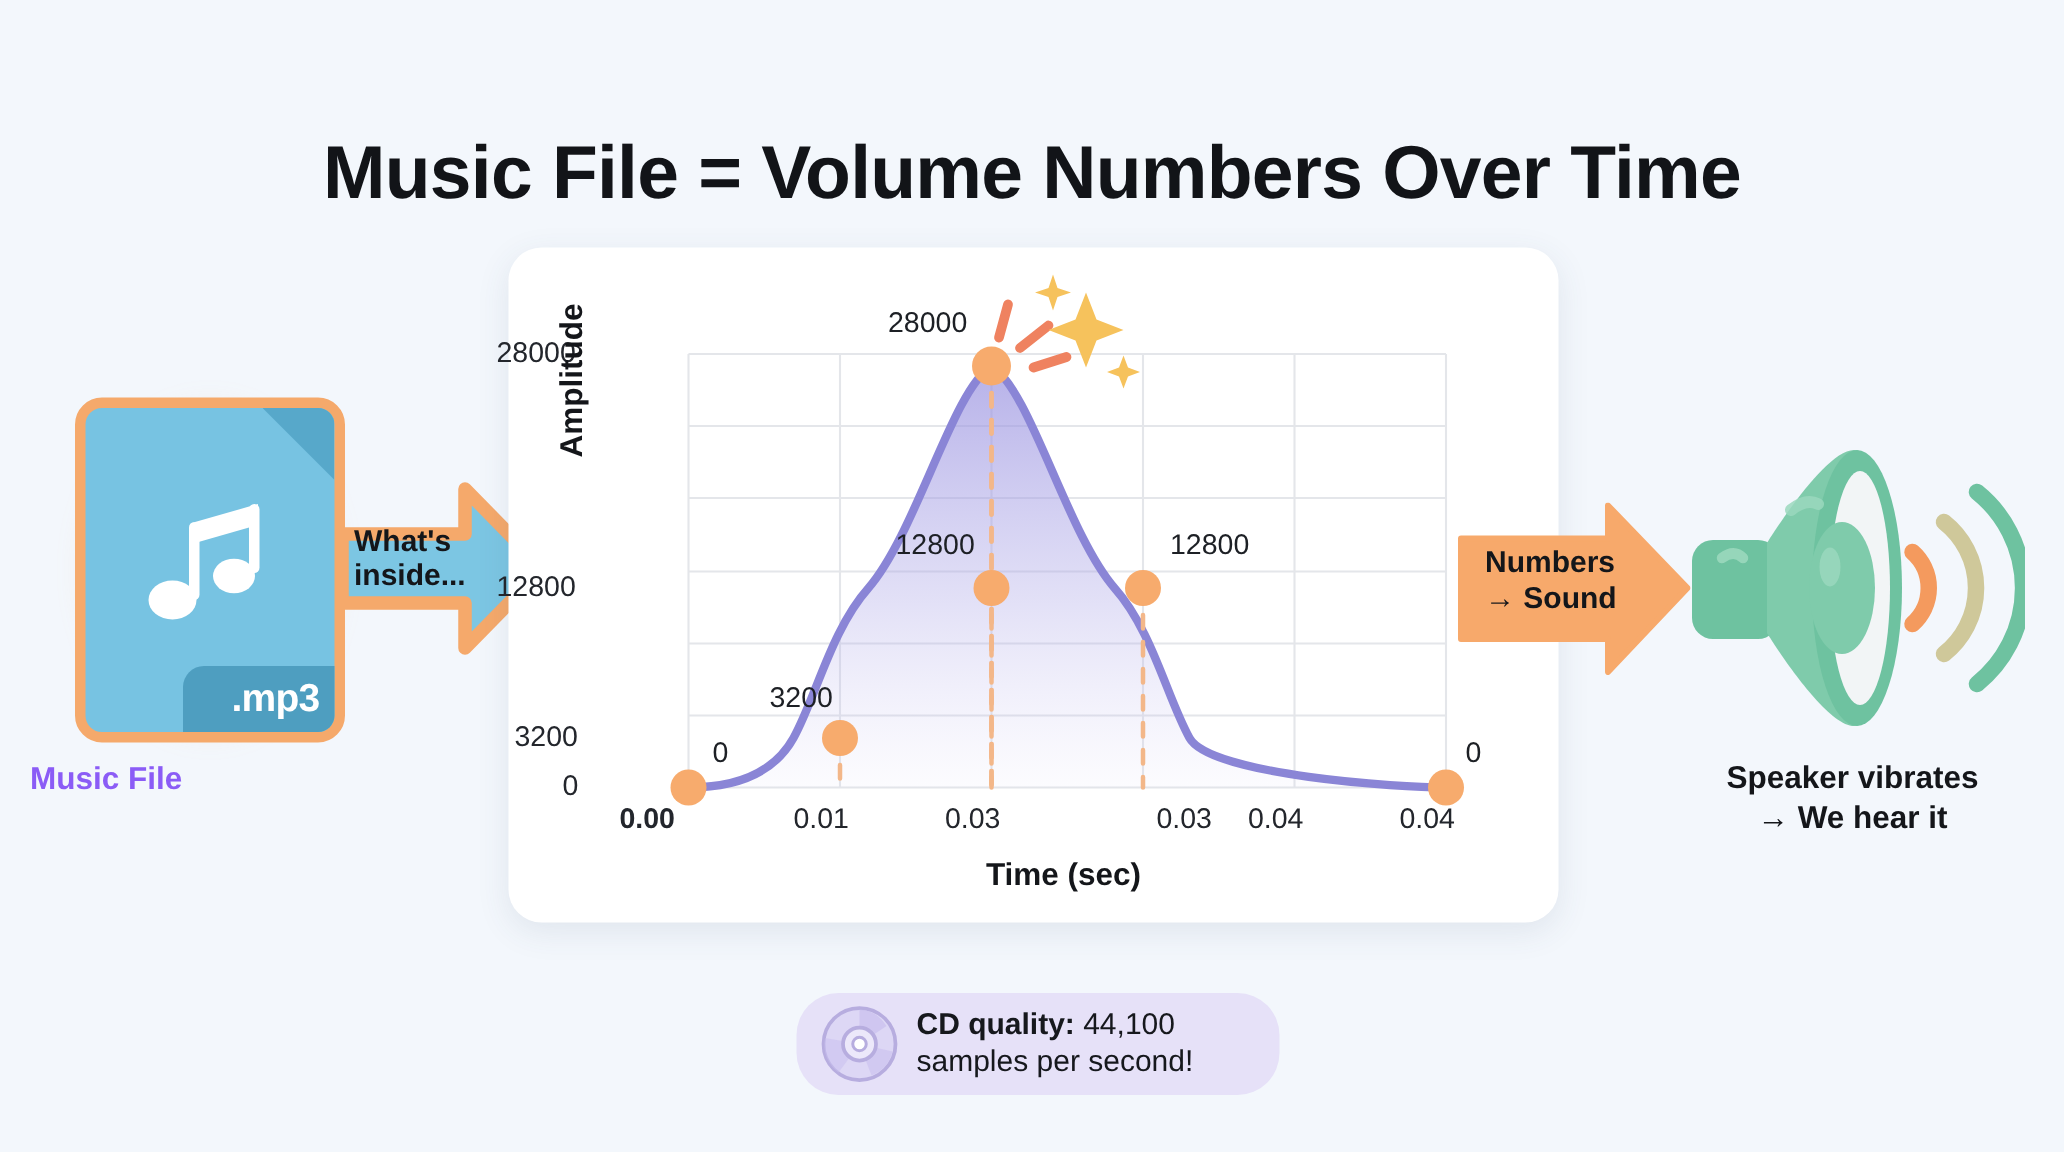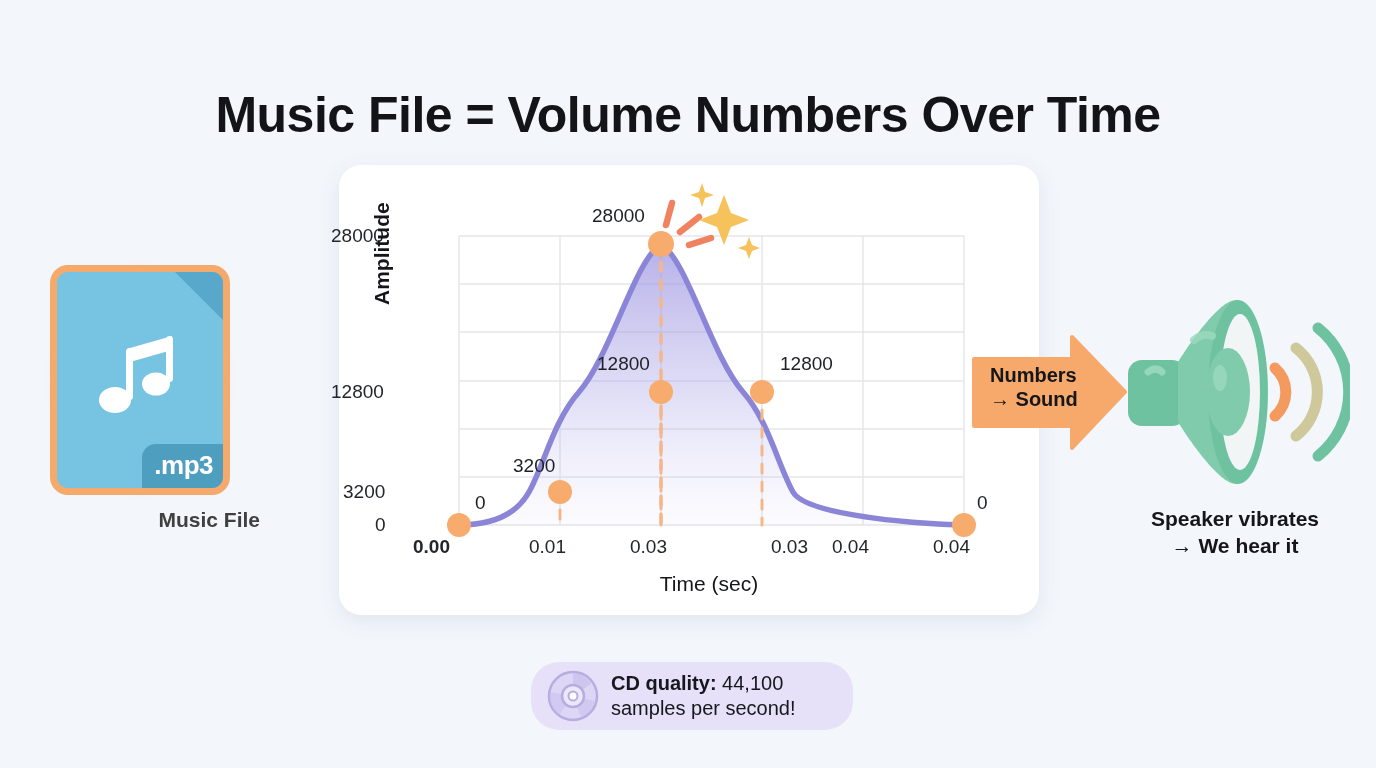--- a/index.html
+++ b/index.html
@@ -44,28 +44,28 @@
   #file-note {
     position: absolute; left: 50%; top: 48%;
     transform: translate(-50%, -50%);
     width: 88px; height: 92px;
   }
   #mp3-tab {
     position: absolute; right: -2px; bottom: -2px;
     background: #4e9ec0;
     color: #ffffff;
     font-size: 26px; font-weight: bold;
-    padding: 6px 12px 9px 12px;
+    padding: 6px 12px 9px 32px;
     border-radius: 14px 0 14px 0;
     letter-spacing: -0.5px;
   }
   #file-caption {
     position: absolute; left: 20px; top: 508px; width: 240px;
-    text-align: right;
-    font-size: 21px; font-weight: bold; color: #404040;
+    text-align: left;
+    font-size: 21px; font-weight: bold; color: #8b5cf6;
   }
 
   
   #arrow1 { position: absolute; left: 222px; top: 312px; width: 146px; height: 134px; }
   #arrow1 .label {
     position: absolute; left: 14px; top: 38px; width: 82px;
     font-size: 20px; font-weight: bold; line-height: 1.15;
     color: #14161a;
   }
 
@@ -90,21 +90,21 @@
   }
   #y-axis-title {
     position: absolute; left: 370px; top: 305px;
     transform: rotate(-90deg); transform-origin: left top;
     font-size: 21px; font-weight: bold; color: #14161a;
     white-space: nowrap;
   }
   #x-axis-title {
     position: absolute; left: 339px; top: 572px; width: 700px;
     text-align: center;
-    font-size: 21px; font-weight: normal; color: #14161a; padding-left: 40px;
+    font-size: 21px; font-weight: bold; color: #14161a; padding-left: 40px;
   }
 
   
   #arrow2 { position: absolute; left: 972px; top: 335px; width: 155px; height: 115px; }
   #arrow2 .label {
     position: absolute; left: 18px; top: 28px; width: 104px;
     font-size: 20px; font-weight: bold; line-height: 1.2;
     color: #14161a;
   }
 
@@ -146,20 +146,29 @@
         <rect x="30" y="18" width="7" height="52" rx="3.5" fill="#ffffff"></rect>
         <rect x="70" y="6" width="7" height="46" rx="3.5" fill="#ffffff"></rect>
         <ellipse cx="19" cy="70" rx="16" ry="13" fill="#ffffff"></ellipse>
         <ellipse cx="60" cy="54" rx="14" ry="11.5" fill="#ffffff"></ellipse>
       </svg>
       <div id="mp3-tab">.mp3</div>
     </div>
   </div>
   <div id="file-caption">Music File</div>
 
+  <div id="arrow1">
+    <svg width="146" height="134" viewBox="0 0 146 134">
+      <path d="M6 44 L88 44 L88 14 L140 67 L88 120 L88 90 L6 90 Z" fill="#7cc6e3" stroke="#f5a96b" stroke-width="9" stroke-linejoin="round"></path>
+    </svg>
+    <div class="label">
+      <span>What's</span><br>
+      <span>inside...</span>
+    </div>
+  </div>
 
   <div id="chart-card">
     <svg id="chart-svg" width="700" height="450" viewBox="0 0 700 450">
       <defs>
         <linearGradient id="areaGrad" x1="0" y1="0" x2="0" y2="1">
           <stop offset="0%" stop-color="#9a93e0" stop-opacity="0.72"></stop>
           <stop offset="55%" stop-color="#a9a3e6" stop-opacity="0.34"></stop>
           <stop offset="100%" stop-color="#c9c5f2" stop-opacity="0.06"></stop>
         </linearGradient>
       </defs>

